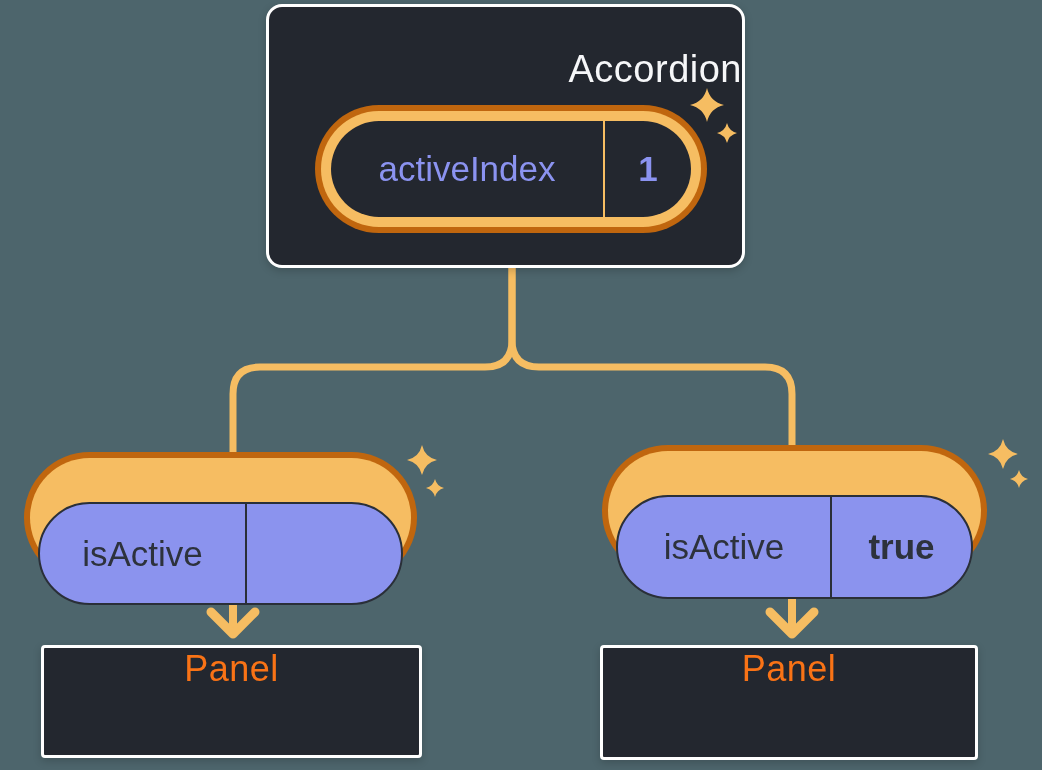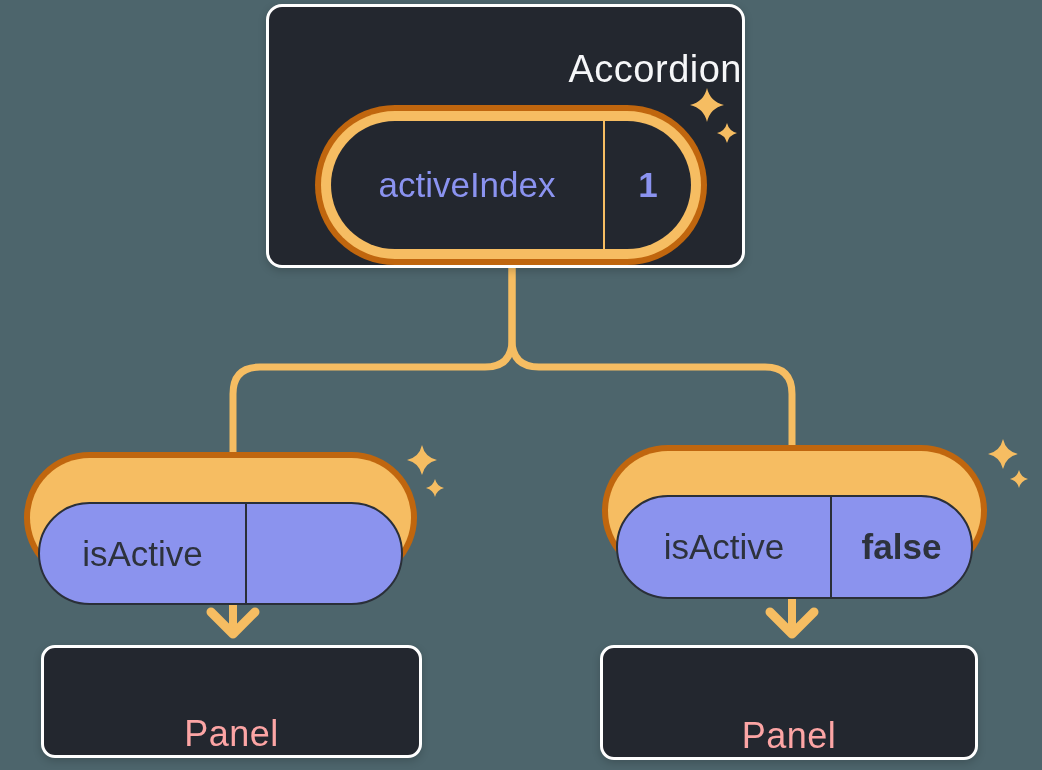--- a/index.html
+++ b/index.html
@@ -39,35 +39,35 @@
     align-items:stretch;overflow:hidden;box-sizing:border-box;
   }
   .state-core{background:#23272f;}
   .prop-core{background:#8b93ee;border:2px solid #2a2f38;margin-top:36px;}
 
   .seg{display:flex;align-items:center;justify-content:center;font-size:35px;}
   .state-core .seg{color:#8b93f0;}
   .prop-core .seg{color:#2d323c;}
   .val{font-weight:700;}
 
-  .state-pill{left:46px;top:98px;width:392px;height:160px;}
+  .state-pill{left:46px;top:98px;width:392px;height:128px;}
   .state-name{width:272px;flex:none;}
   .state-div{width:2px;flex:none;background:#f6bd62;}
   .state-val{flex:1;}
 
   .prop-pill-left{left:24px;top:452px;width:393px;height:131px;}
   .prop-pill-right{left:602px;top:445px;width:385px;height:132px;}
   .prop-name-l{width:205px;flex:none;}
   .prop-name-r{width:212px;flex:none;}
   .prop-div{width:2px;flex:none;background:#2a2f38;}
   .prop-val{flex:1;}
 
   .panel{
-    border-radius:14px;display:flex;align-items:flex-end;justify-content:center;
-    color:#fca5a5;font-size:36px;font-weight:500;letter-spacing:0.5px;
+    border-radius:4px;display:flex;align-items:flex-start;justify-content:center;
+    color:#f97316;font-size:36px;font-weight:500;letter-spacing:0.5px;
   }
   .panel-left{left:41px;top:645px;width:381px;height:113px;}
   .panel-right{left:600px;top:645px;width:378px;height:115px;}
 </style>
 </head>
 <body>
 
 <div class="canvas">
 
   <svg class="layer connectors" viewBox="0 0 1042 770">
@@ -99,21 +99,21 @@
         <div class="prop-div"></div>
       </div>
     </div>
   </div>
 
   <div class="pill-outer prop-pill-right">
     <div class="pill-mid pad8">
       <div class="pill-core prop-core">
         <div class="seg prop-name-r">isActive</div>
         <div class="prop-div"></div>
-        <div class="seg prop-val val">false</div>
+        <div class="seg prop-val val">true</div>
       </div>
     </div>
   </div>
 
   <div class="node panel panel-left">
     <span>Panel</span>
   </div>
   <div class="node panel panel-right">
     <span>Panel</span>
   </div>

